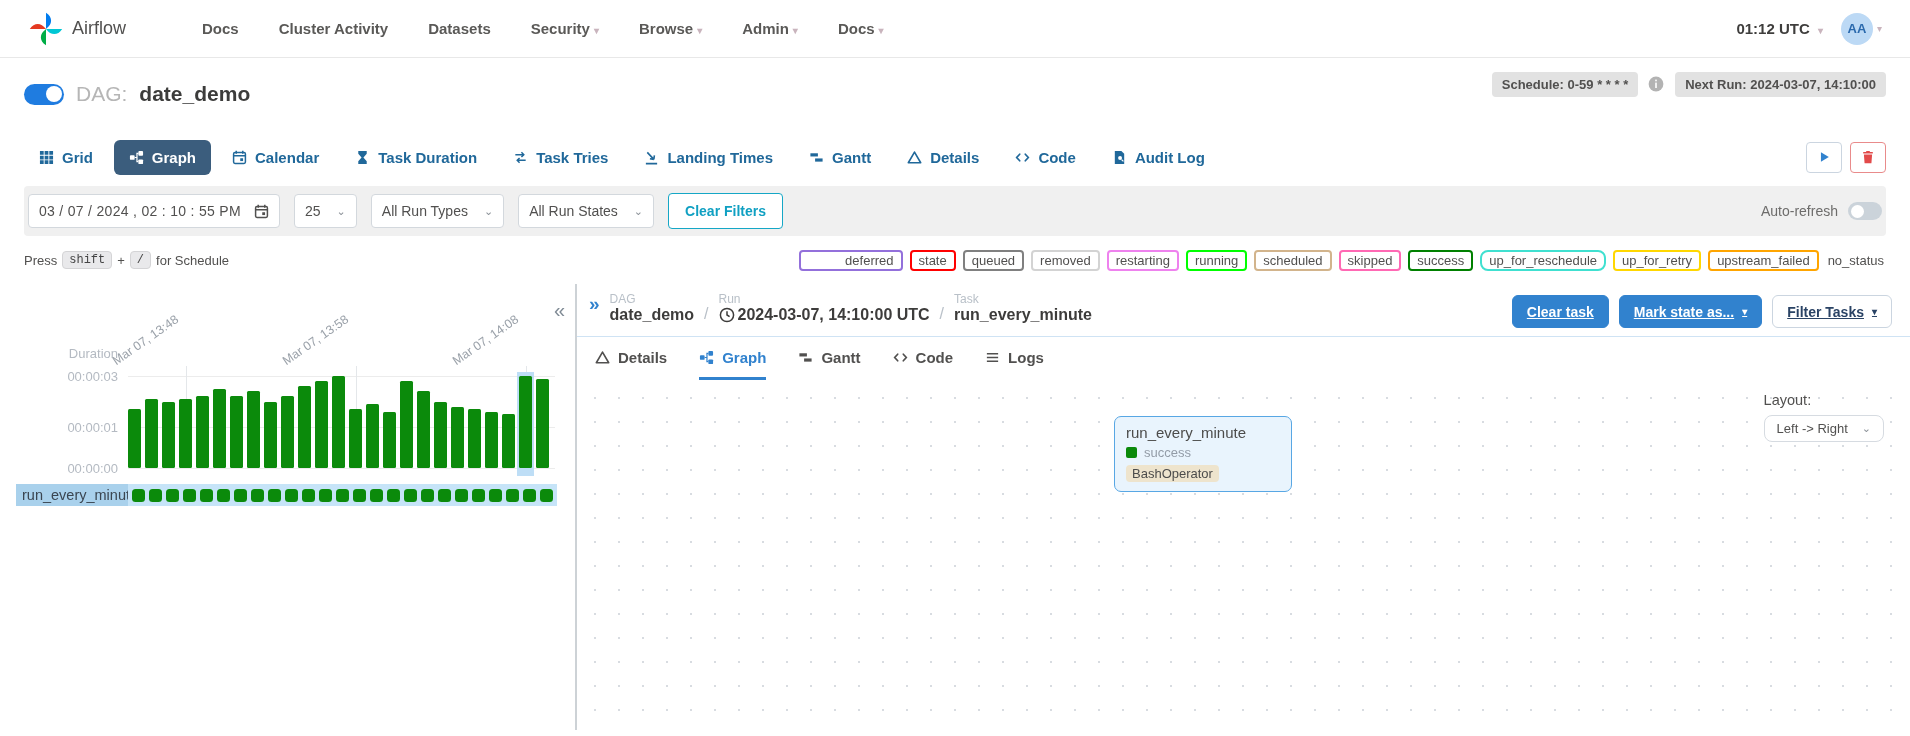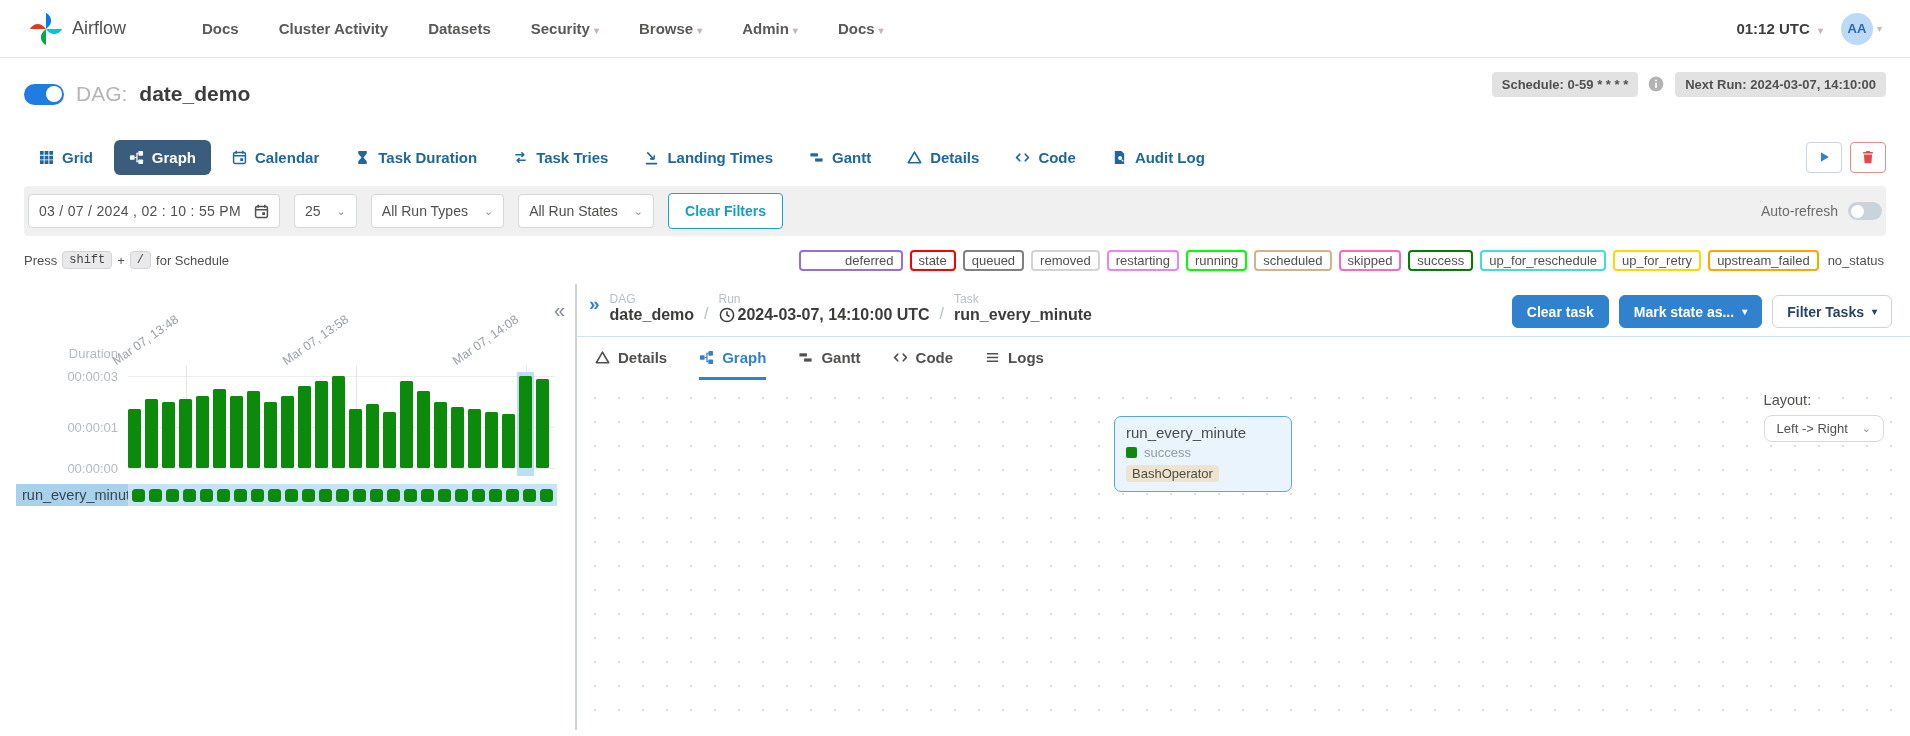--- a/index.html
+++ b/index.html
@@ -105,21 +105,21 @@
   .ti-header { display:flex; justify-content:space-between; align-items:flex-start;
     padding:8px 18px 8px 12px; border-bottom:1px solid #cfe3f4; }
   .bc { display:flex; align-items:flex-start; gap:10px; }
   .bc-expand { color:#3182ce; font-size:19px; font-weight:700; margin-top:2px; cursor:pointer; line-height:1; }
   .bc-group { display:flex; flex-direction:column; }
   .bc-label { font-size:12px; color:#b9c0c8; line-height:1.2; }
   .bc-value { font-size:16px; font-weight:700; color:#3d3c3b; display:flex; align-items:center; gap:3px; cursor:pointer; }
   .bc-sep { font-size:16px; color:#b9c0c8; align-self:flex-end; padding-bottom:1px; }
   .ti-actions { display:flex; gap:10px; margin-top:3px; }
   .btn { height:33px; border-radius:6px; font-size:14px; font-weight:700; padding:0 14px;
-    display:flex; align-items:center; gap:8px; cursor:pointer; }
+    display:flex; align-items:center; gap:8px; cursor:pointer;text-decoration:underline; }
   .btn-solid { background:#3182ce; color:#fff; border:1px solid #3182ce; }
   .btn-outline { background:#fff; color:#2a4365; border:1px solid #cbd5e0; }
   .btn .bcaret { font-size:10px; }
 
   .ti-tabs { display:flex; gap:32px; padding:0 18px; height:43px; align-items:stretch; }
   .ttab { display:flex; align-items:center; gap:8px; font-size:15px; font-weight:700; color:#51504f;
     border-bottom:3px solid transparent; cursor:pointer; }
   .ttab .icon { font-size:15px; }
   .ttab.active { color:#3182ce; border-bottom-color:#3182ce; }
 
@@ -348,21 +348,21 @@
   <div class="legend" id="legend">
       <span class="lg-badge" style="border-color: rgb(147, 112, 219); padding-left: 44px;">deferred</span>
       <span class="lg-badge" style="border-color: rgb(255, 0, 0);">state</span>
       <span class="lg-badge" style="border-color: rgb(128, 128, 128);">queued</span>
       <span class="lg-badge" style="border-color: rgb(211, 211, 211);">removed</span>
       <span class="lg-badge" style="border-color: rgb(238, 130, 238);">restarting</span>
       <span class="lg-badge" style="border-color: rgb(0, 255, 0);">running</span>
       <span class="lg-badge" style="border-color: rgb(210, 180, 140);">scheduled</span>
       <span class="lg-badge" style="border-color: rgb(255, 105, 180);">skipped</span>
       <span class="lg-badge" style="border-color: rgb(0, 128, 0);">success</span>
-      <span class="lg-badge" style="border-color: rgb(64, 224, 208);">up_for_reschedule</span>
+      <span class="lg-badge" style="border-color: rgb(64, 224, 208); border-radius: 8px;">up_for_reschedule</span>
       <span class="lg-badge" style="border-color: rgb(255, 215, 0);">up_for_retry</span>
       <span class="lg-badge" style="border-color: rgb(255, 165, 0);">upstream_failed</span>
       <span class="lg-none">no_status</span>
     </div>
 </div>
 
 <div class="content">
 
   <div class="left-panel">
     <div class="collapse-btn">«</div>

